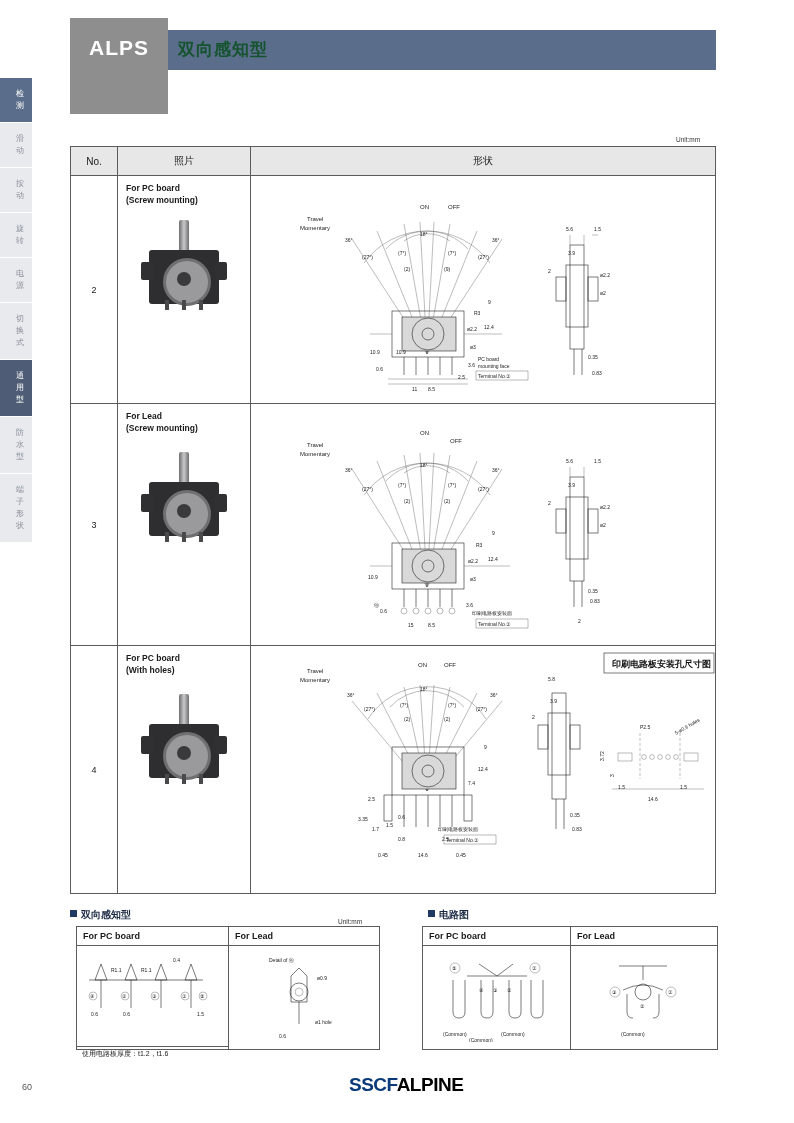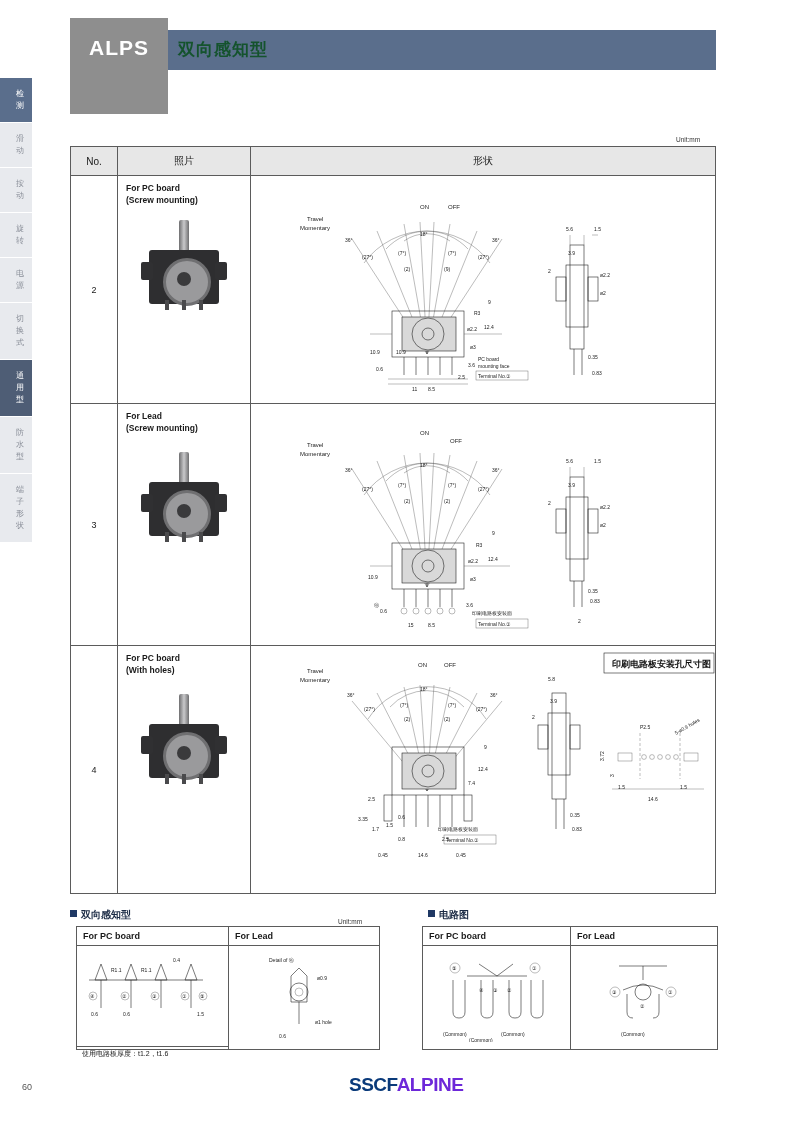--- a/index.html
+++ b/index.html
@@ -125,21 +125,21 @@
     display:flex;height:100%;
   }
   .split > div{flex:1;}
   .pg-num{
     position:absolute;left:22px;top:1082px;font-size:9px;color:#555;
   }
   .logo{
     position:absolute;left:349px;top:1074px;
     font-size:19px;font-weight:bold;color:#0a3a7a;letter-spacing:-0.5px;
   }
-  .logo .blue{color:#6d28d9;}
+  .logo .blue{color:#000000;}
   .mini{font-size:6px;fill:#222;}
   .mini2{font-size:5px;fill:#222;}
   text{font-family:"Liberation Sans", sans-serif;}
   .hl{stroke:#222;stroke-width:0.6;fill:none;}
   .thin{stroke:#555;stroke-width:0.4;fill:none;}
   .dash{stroke:#555;stroke-width:0.4;fill:none;stroke-dasharray:3 2;}
   .fillgray{fill:#d9d9d9;stroke:#222;stroke-width:0.6;}
 </style>
 </head>
 <body>

